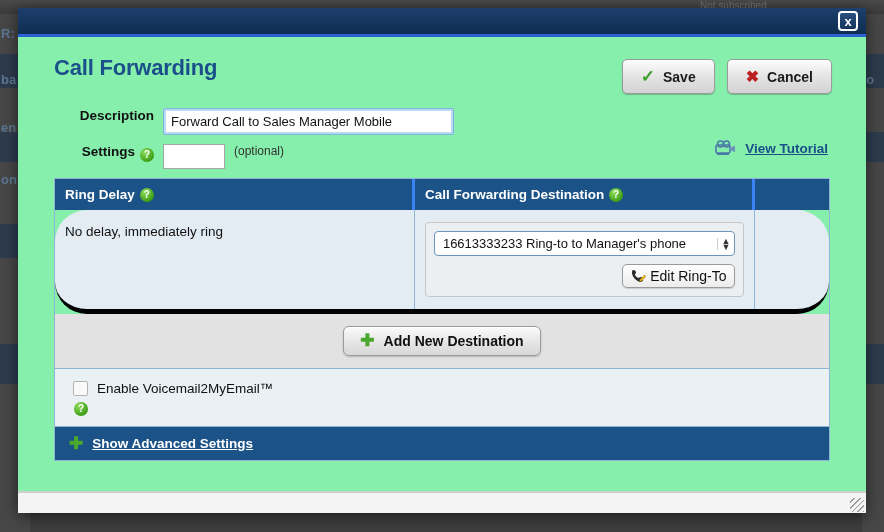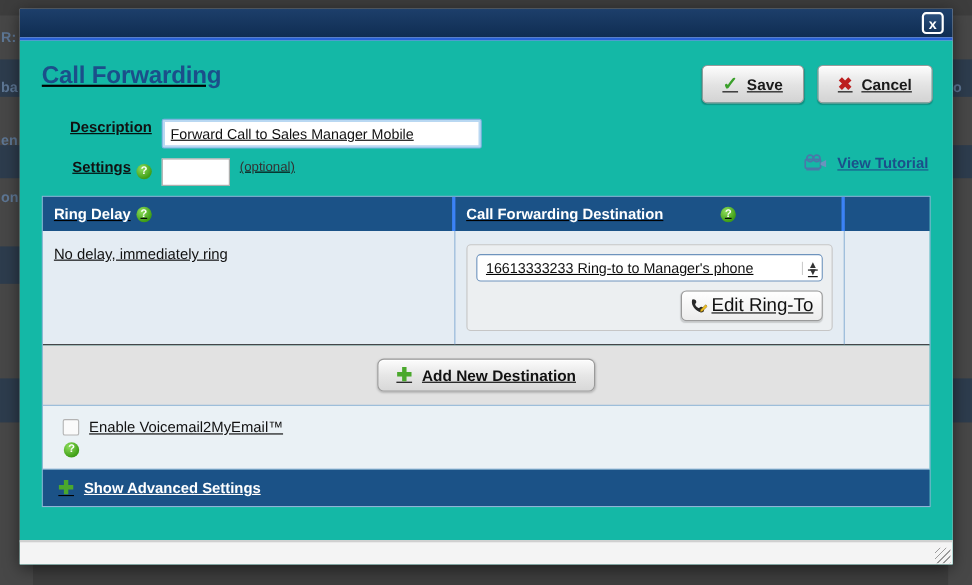--- a/index.html
+++ b/index.html
@@ -35,21 +35,21 @@
     border-bottom:3px solid #2a62d6;
   }
   #close-btn{
     position:absolute;right:8px;top:3px;width:20px;height:20px;
     background:linear-gradient(#2a4f7d,#16355c);
     border:2px solid #ffffff;border-radius:4px;
     color:#ffffff;font-size:13px;font-weight:bold;line-height:17px;text-align:center;
     cursor:pointer;box-sizing:border-box;
   }
 
-  #dialog-body{flex:1 1 auto;background:#14b8a6;position:relative;padding:0 4px;text-decoration:underline;}
+  #dialog-body{flex:1 1 auto;background:#86efac;position:relative;padding:0 20px;}
 
   
   #dlg-head{display:flex;align-items:flex-start;justify-content:space-between;padding:18px 14px 0 16px;}
   #page-title{font-size:22px;font-weight:bold;color:#1b4f8a;letter-spacing:-.2px;}
   #head-actions{display:flex;gap:12px;margin-top:4px;}
   .gbtn{
     display:inline-flex;align-items:center;gap:8px;
     background:linear-gradient(#fdfdfd,#e3e3e3 52%,#d3d3d3);
     border:1px solid #9a9a9a;border-radius:5px;
     padding:6px 18px;font-size:14px;font-weight:bold;color:#1a1a1a;
@@ -81,42 +81,42 @@
   #tutorial-label{font-size:13.5px;font-weight:bold;color:#1b4f8a;text-decoration:underline;}
 
   
   #fwd-table{margin:8px 16px 0 16px;border:1px solid #8fb4d6;}
   #thead{display:flex;background:#1b5287;}
   #thead .th{
     padding:8px 10px;font-size:13.5px;font-weight:bold;color:#ffffff;
     border-right:3px solid #3b82f6;box-sizing:border-box;display:flex;align-items:center;
   }
   .col1{width:46.5%;}
-  .col2{width:44%;gap:47px;}
+  .col2{width:44%;}
   .col3{width:9.5%;border-right:none !important;}
 
-  #trow{display:flex;background:#e4ecf3;border-bottom:1px solid #000000;}
+  #trow{display:flex;background:#e4ecf3;border-bottom:5px solid #000000;border-radius:32px;}
   #trow .td{padding:12px 10px;box-sizing:border-box;border-right:1px solid #8fb4d6;}
   .col3.td{border-right:none !important;}
   #ringdelay-text{font-size:13.5px;color:#111;}
 
   #dest-panel{background:#eceff1;border:1px solid #c6c6c6;border-radius:4px;padding:8px;}
   #dest-select{
     display:flex;align-items:center;justify-content:space-between;
     background:#fff;border:1px solid #6e93bd;border-radius:4px;
     padding:4px 4px 4px 8px;font-size:13px;color:#111;cursor:pointer;
   }
   .stepper{display:flex;flex-direction:column;line-height:6px;font-size:9px;color:#333;margin-left:6px;
     border-left:1px solid #ccc;padding-left:4px;}
   #dest-buttons{display:flex;justify-content:flex-end;gap:6px;margin-top:8px;}
   .sbtn{
     display:inline-flex;align-items:center;gap:4px;
     background:linear-gradient(#ffffff,#ececec);
     border:1px solid #9a9a9a;border-radius:5px;padding:3px 8px;
-    font-size:17px;color:#111;cursor:pointer;box-shadow:0 1px 1px rgba(0,0,0,.15);
+    font-size:14px;color:#111;cursor:pointer;box-shadow:0 1px 1px rgba(0,0,0,.15);
   }
 
   #addrow{background:#e2e2e2;border-bottom:1px solid #8fb4d6;padding:12px 0;display:flex;justify-content:center;}
   #add-dest-btn{
     display:inline-flex;align-items:center;gap:9px;
     background:linear-gradient(#fcfcfc,#e6e6e6 52%,#d8d8d8);
     border:1px solid #9a9a9a;border-radius:6px;padding:6px 16px;
     font-size:14px;font-weight:bold;color:#111;cursor:pointer;
     box-shadow:0 1px 2px rgba(0,0,0,.2), inset 0 1px 0 #fff;
   }
@@ -135,20 +135,23 @@
     position:absolute;left:0;bottom:0;width:848px;height:22px;
     background:#f4f4f4;border-top:2px solid #cfcfcf;box-sizing:border-box;
   }
   #resize-grip{position:absolute;right:2px;bottom:1px;width:14px;height:14px;
     background:repeating-linear-gradient(-45deg,#9a9a9a 0 1px,transparent 1px 4px);cursor:nwse-resize;}
 </style>
 </head>
 <body>
 
 <div id="backdrop">
+  <div id="bg-topstrip">
+    <span class="bgtext" style="left:700px;">Not subscribed</span>
+  </div>
   <div id="bg-left">
     <div class="bgchunk" style="top:40px;height:34px;"></div>
     <div class="bgchunk" style="top:118px;height:30px;"></div>
     <div class="bgchunk" style="top:210px;height:34px;"></div>
     <div class="bgchunk" style="top:330px;height:40px;"></div>
     <span class="bgword" style="top:12px;">R:</span>
     <span class="bgword" style="top:58px;">ba</span>
     <span class="bgword" style="top:106px;">en</span>
     <span class="bgword" style="top:158px;">on</span>
   </div>

